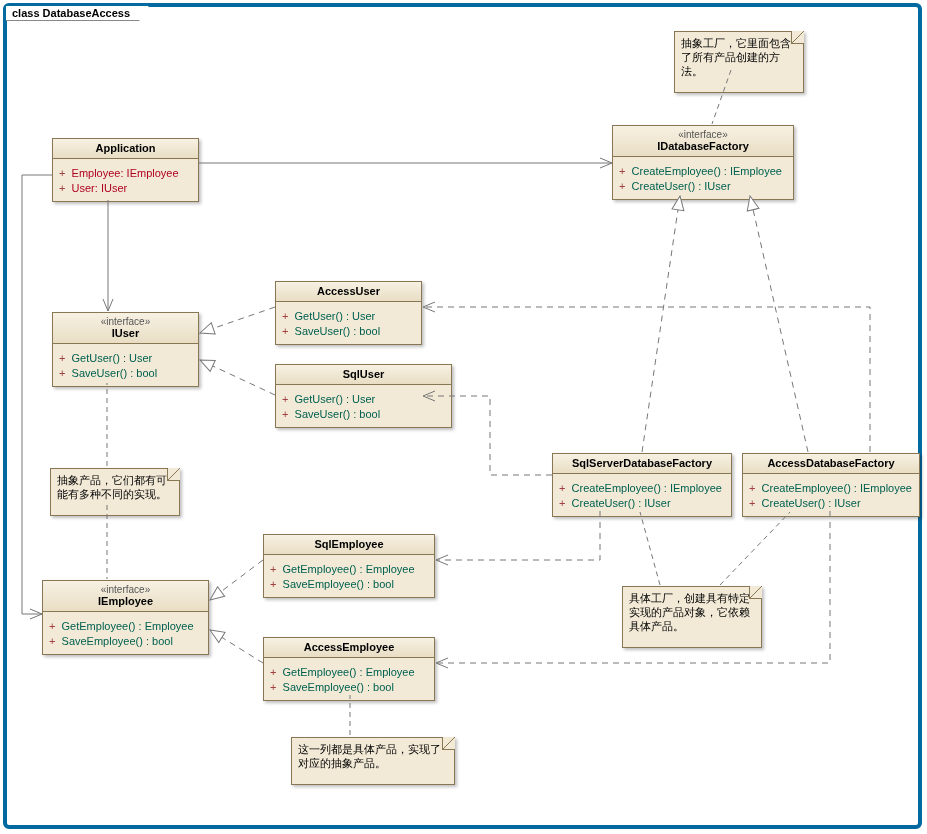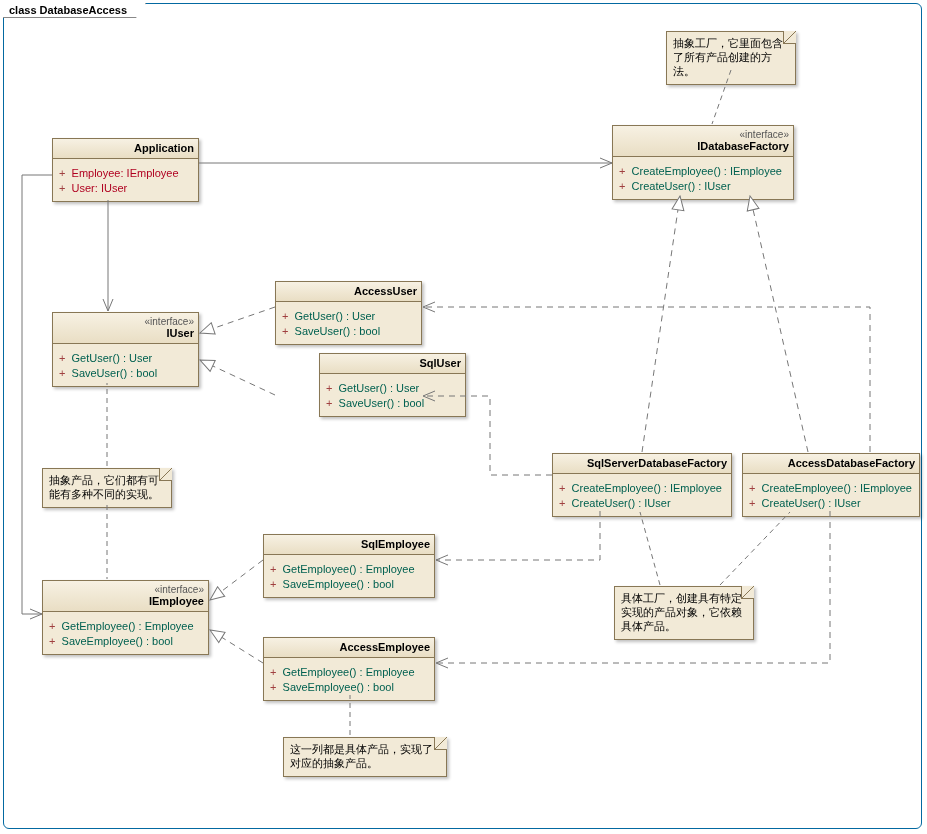--- a/index.html
+++ b/index.html
@@ -6,62 +6,63 @@
   body{
     width:927px;height:834px;
     font-family:Arial,Helvetica,sans-serif;
     font-size:11px;
     background:#fff;
     position:relative;
   }
   .frame{
     position:absolute;left:3px;top:3px;
     width:919px;height:826px;
-    border:1px solid #0369a1;
+    border:4px solid #0369a1;
     border-radius:6px;
     box-sizing:border-box;
   }
   .frame-tab{
     position:absolute;left:-1px;top:-1px;
     background:#fff;
     border:1px solid #888;
     border-top:none;border-left:none;
     padding:1px 18px 1px 6px;
     font-weight:bold;
     clip-path:polygon(0 0,100% 0,calc(100% - 10px) 100%,0 100%);
   }
   .uml{
     position:absolute;
     border:1px solid #887755;
     background:#f2ead7;
     box-shadow:2px 2px 3px rgba(0,0,0,.25);
     box-sizing:border-box;
   }
   .uml .hd{
-    text-align:right;
+    text-align:center;
     padding:3px 4px 4px 4px;
     border-bottom:1px solid #887755;
     background:linear-gradient(#f7f1e3,#e9dec4);
   }
   .uml .hd .stereo{font-size:10px;color:#555;}
   .uml .hd .nm{font-weight:bold;}
   .uml .body{padding:7px 6px 5px 6px;}
   .row{white-space:nowrap;line-height:15px;}
   .vis{color:#a04040;} 
   .attr{color:#b00020;}
   .op{color:#006050;}
   .note{
     position:absolute;
     background:#f2ead7;
     border:1px solid #887755;
     box-shadow:2px 2px 3px rgba(0,0,0,.25);
-    padding:4px 6px 6px 6px;
+    padding:4px 6px 14px 6px;
     font-size:11px;
     line-height:14px;
     box-sizing:border-box;
+    margin-left:8px;
   }
   .note::after{
     content:"";
     position:absolute;right:-1px;top:-1px;
     width:12px;height:12px;
     background:linear-gradient(135deg,#f2ead7 49%,#887755 50%,#f2ead7 51%);
     border-left:1px solid #887755;
     border-bottom:1px solid #887755;
   }
   svg.conn{position:absolute;left:0;top:0;width:927px;height:834px;pointer-events:none;}
@@ -113,21 +114,21 @@
 <div class="uml" style="left:275px;top:281px;width:147px;">
   <div class="hd">
       <div class="nm">AccessUser</div>
     </div>
   <div class="body">
     <div class="row"><span class="vis">+&nbsp;&nbsp;</span><span class="op">GetUser() : User</span></div>
     <div class="row"><span class="vis">+&nbsp;&nbsp;</span><span class="op">SaveUser() : bool</span></div>
   </div>
 </div>
 
-<div class="uml" style="left:275px;top:353px;width:147px;margin-left:44px;">
+<div class="uml" style="left:275px;top:364px;width:177px;">
   <div class="hd">
       <div class="nm">SqlUser</div>
     </div>
   <div class="body">
     <div class="row"><span class="vis">+&nbsp;&nbsp;</span><span class="op">GetUser() : User</span></div>
     <div class="row"><span class="vis">+&nbsp;&nbsp;</span><span class="op">SaveUser() : bool</span></div>
   </div>
 </div>
 
 <div class="uml" style="left:552px;top:453px;width:180px;">

